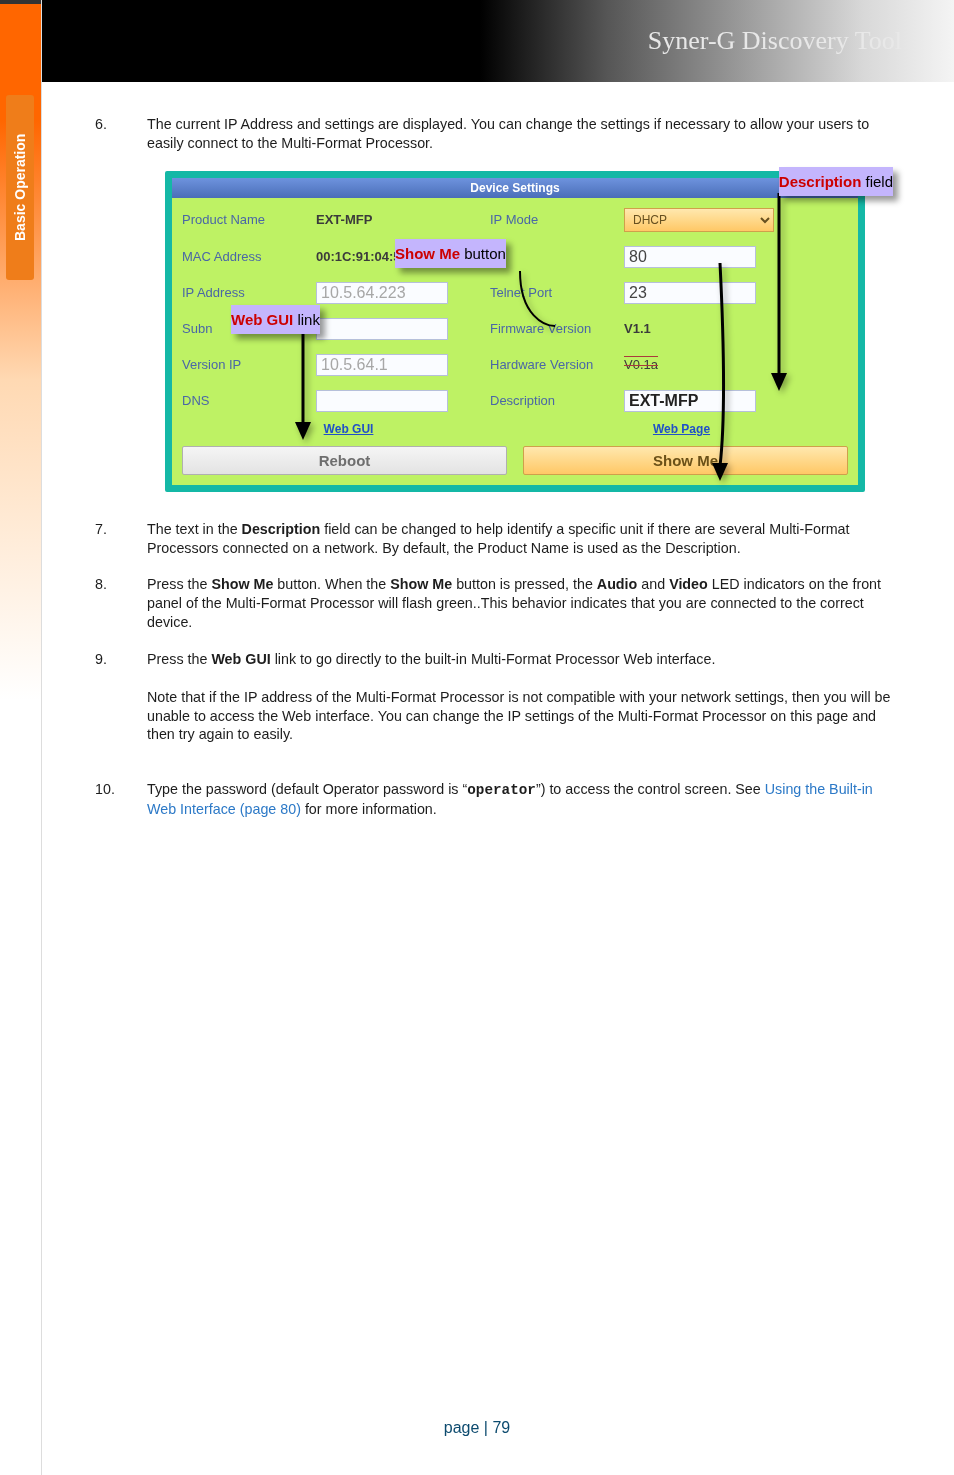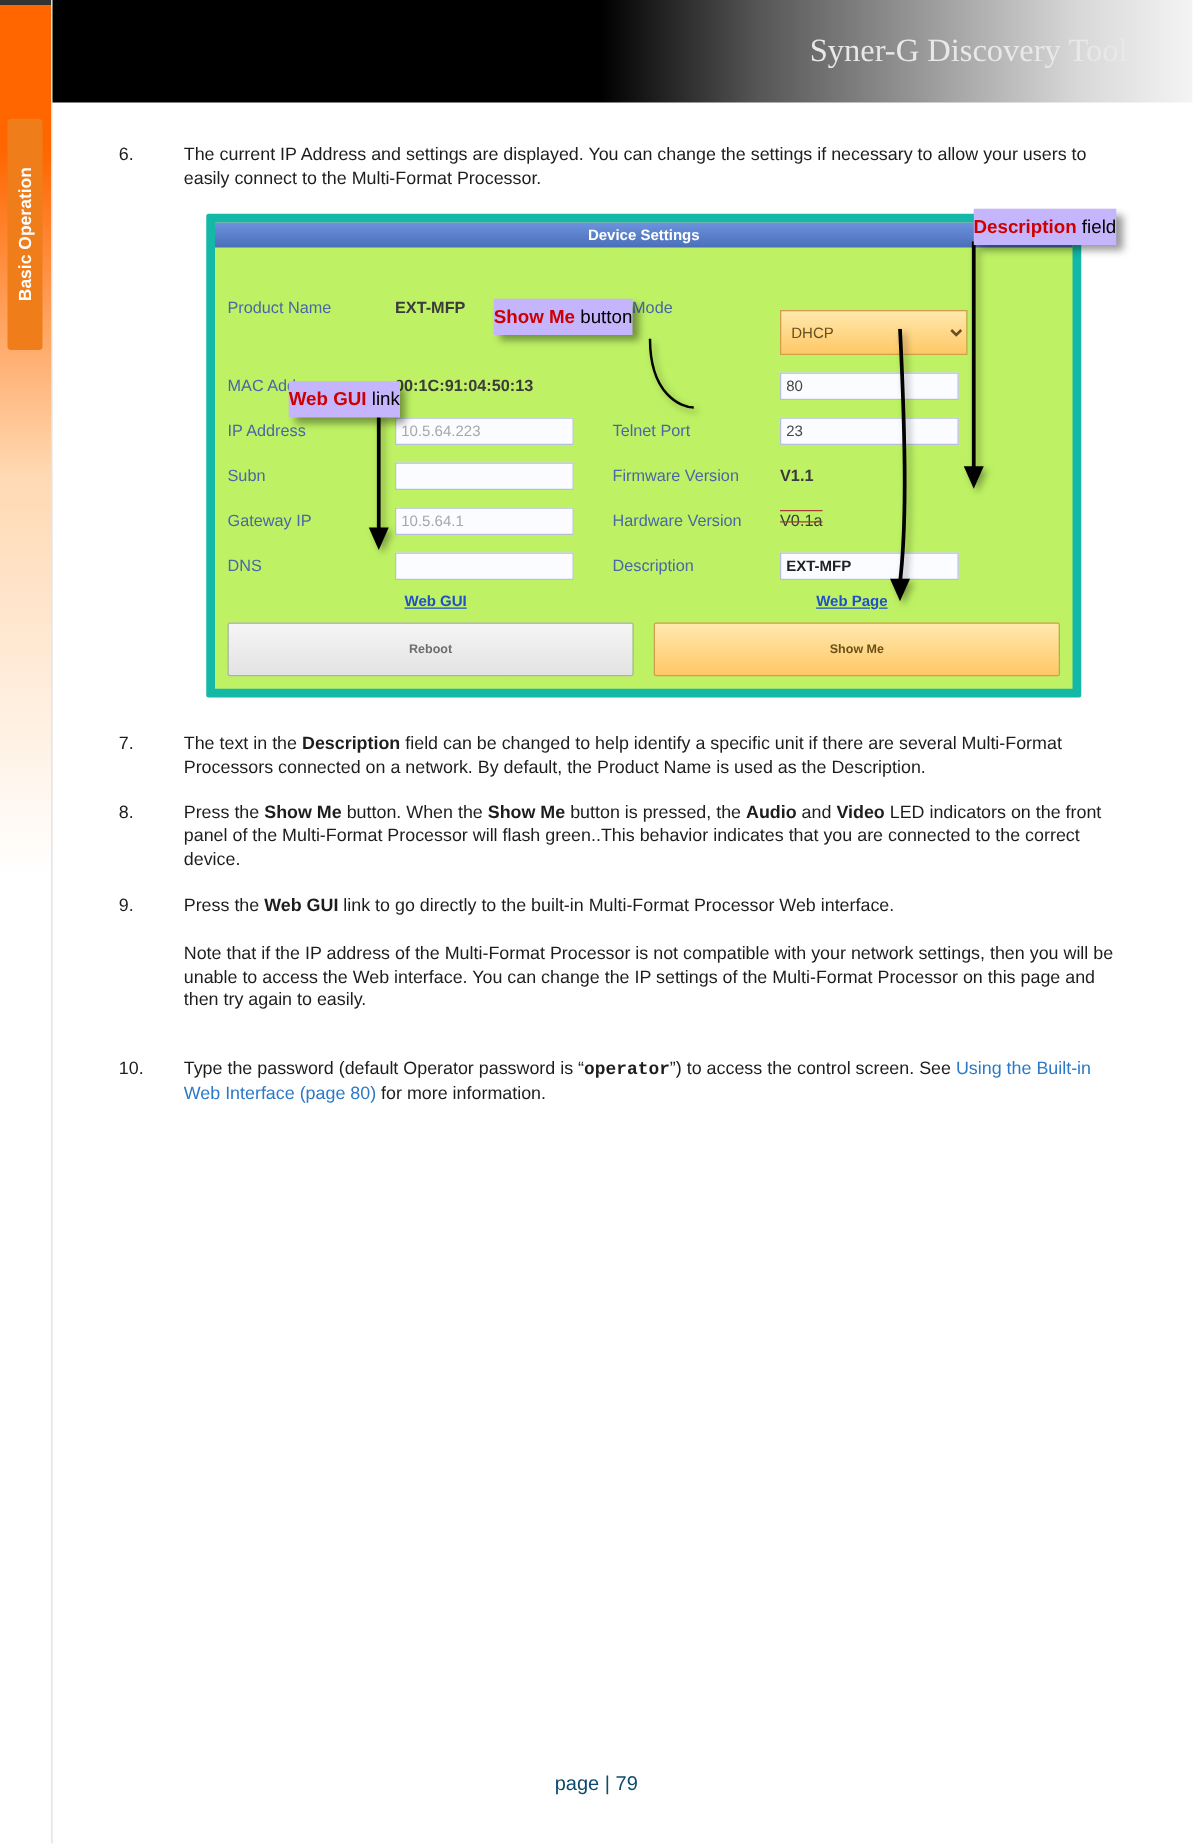--- a/index.html
+++ b/index.html
@@ -89,51 +89,50 @@
     display: grid;
     grid-template-columns: 110px 150px 110px 150px;
     column-gap: 24px;
     row-gap: 14px;
     align-items: center;
     color: #4a67a6;
   }
   .grid .val { color: #3b3b3b; font-weight: bold; }
   .grid .valn { color: #3b3b3b; }
   .grid input {
-    width: 143px; height: 22px;
+    width: 132px; height: 22px;
     border: 1px solid #b6c0da;
     padding: 0 4px;
-    font-size: 12px;
+    font-size: 16px;
     color: #444;
     background: #fafcff;
   }
   .grid select {
-    width: 150px; height: 36px;
+    width: 150px; height: 24px;
     background: #ffd27f;
     background: linear-gradient(#ffe8ae, #ffc866);
     border: 1px solid #cfa04b;
     font-size: 12px;
     color: #675020;
     padding: 0 4px;
-    margin-top: 40px;
   }
   .grid input.desc { font-weight: bold; color: #222; }
   .links-row {
     display: grid;
     grid-template-columns: 1fr 1fr;
     text-align: center;
     margin-top: 10px;
   }
   .links-row a { color: #2050c8; text-decoration: underline; font-size: 12px; font-weight: bold; }
   .btn-row { display: grid; grid-template-columns: 1fr 1fr; column-gap: 16px; margin-top: 10px; }
   .btn {
     text-align: center;
     font-weight: bold;
-    font-size: 10px;
-    padding: 15px 0;
+    font-size: 15px;
+    padding: 5px 0;
     border: 1px solid #b0b0b0;
     border-radius: 2px;
   }
   .btn-gray { background: linear-gradient(#f5f5f5, #e3e3e3); color: #6e6e6e; }
   .btn-gold { background: linear-gradient(#ffe8ae, #ffc866); color: #6b5118; border-color: #cfa04b;}
   .callout {
     position: absolute;
     background: #c4b5fd;
     color: #000;
     padding: 6px 0;
@@ -197,21 +196,21 @@
         <span>IP Address</span>
         <input style="color: rgb(167, 167, 167);" value="10.5.64.223">
         <span>Telnet Port</span>
         <input value="23" style="">
 
         <span>Subn</span>
         <input style="color: rgb(167, 167, 167);" value="">
         <span>Firmware Version</span>
         <span class="val">V1.1</span>
 
-        <span>Gateway IP</span>
+        <span>Version IP</span>
         <input style="color: rgb(167, 167, 167);" value="10.5.64.1">
         <span>Hardware Version</span>
         <span class="valn" style="text-decoration:line-through overline; text-decoration-color:#aa3b3b; text-decoration-thickness:1px;">V0.1a</span>
 
         <span>DNS</span>
         <input value="" style="">
         <span>Description</span>
         <input class="desc" value="EXT-MFP" style="">
       </div>
 

